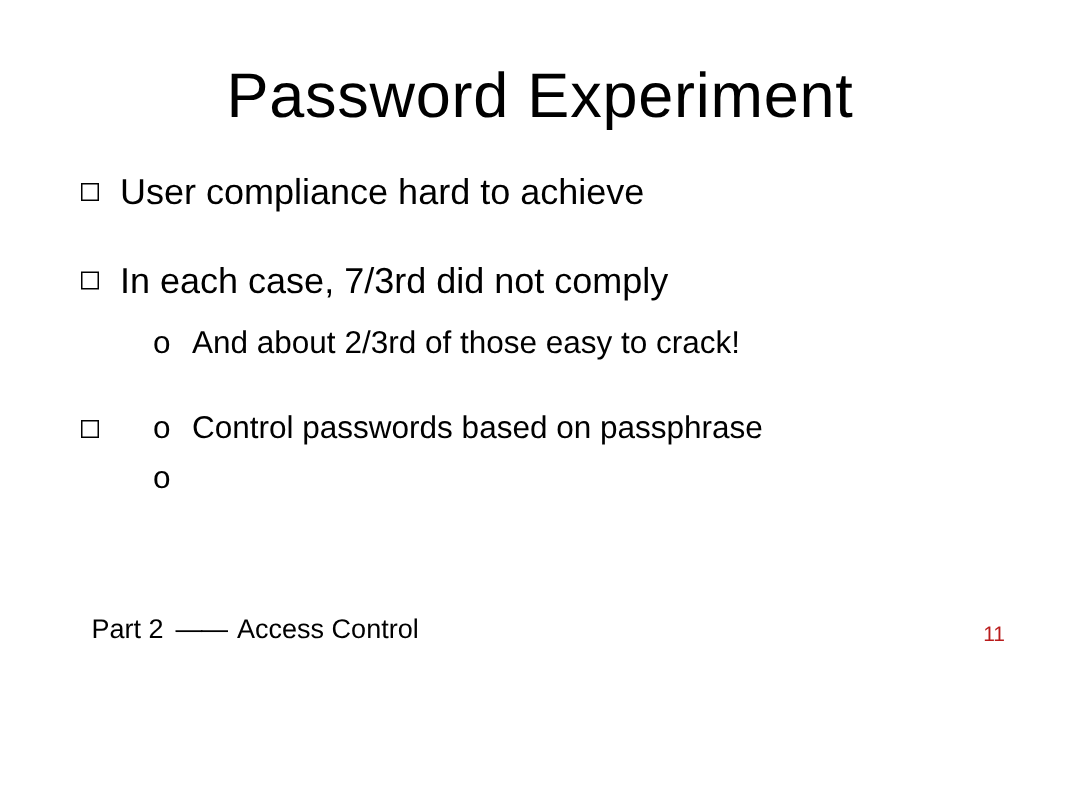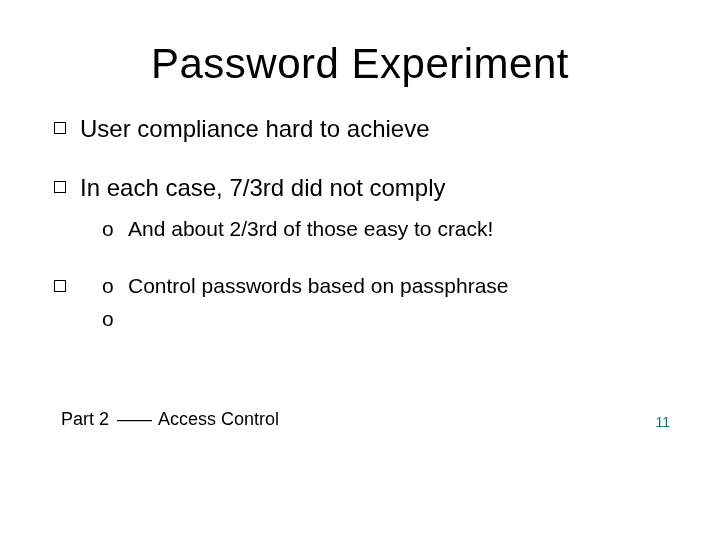--- a/index.html
+++ b/index.html
@@ -7,21 +7,21 @@
   .slide { position: relative; width: 720px; height: 456px; padding: 40px 50px 0 50px; }
   .title { font-size: 42px; font-weight: normal; text-align: center; margin-bottom: 22px; letter-spacing: 0.5px; }
   ul.top { list-style: none; }
   ul.top > li { position: relative; padding-left: 30px; font-size: 24px; line-height: 1.5; margin-bottom: 2px; margin-top: 23px; }
   .sq { position: absolute; left: 4px; top: 11px; width: 12px; height: 12px; border: 1.5px solid #000; background: #fff; }
   ul.sub { list-style: none; margin: 6px 0 8px 0; }
   ul.sub > li { position: relative; padding-left: 48px; font-size: 21px; line-height: 1.6; }
   .o { position: absolute; left: 22px; top: 0; font-size: 21px; }
   .footer { position: absolute; left: 50px; bottom: 26px; font-size: 18px; margin-left: 11px; }
   .footer .dash { letter-spacing: -1px; margin: 0 3px; }
-  .pagenum { position: absolute; right: 50px; bottom: 26px; font-size: 14px; color: #0f766e; }
+  .pagenum { position: absolute; right: 50px; bottom: 26px; font-size: 14px; color: #b91c1c; }
 </style>
 </head>
 <body>
 
 <div class="slide">
   <h1 class="title">Password Experiment</h1>
 
   <ul class="top">
     <li>
       <span class="sq"></span>

